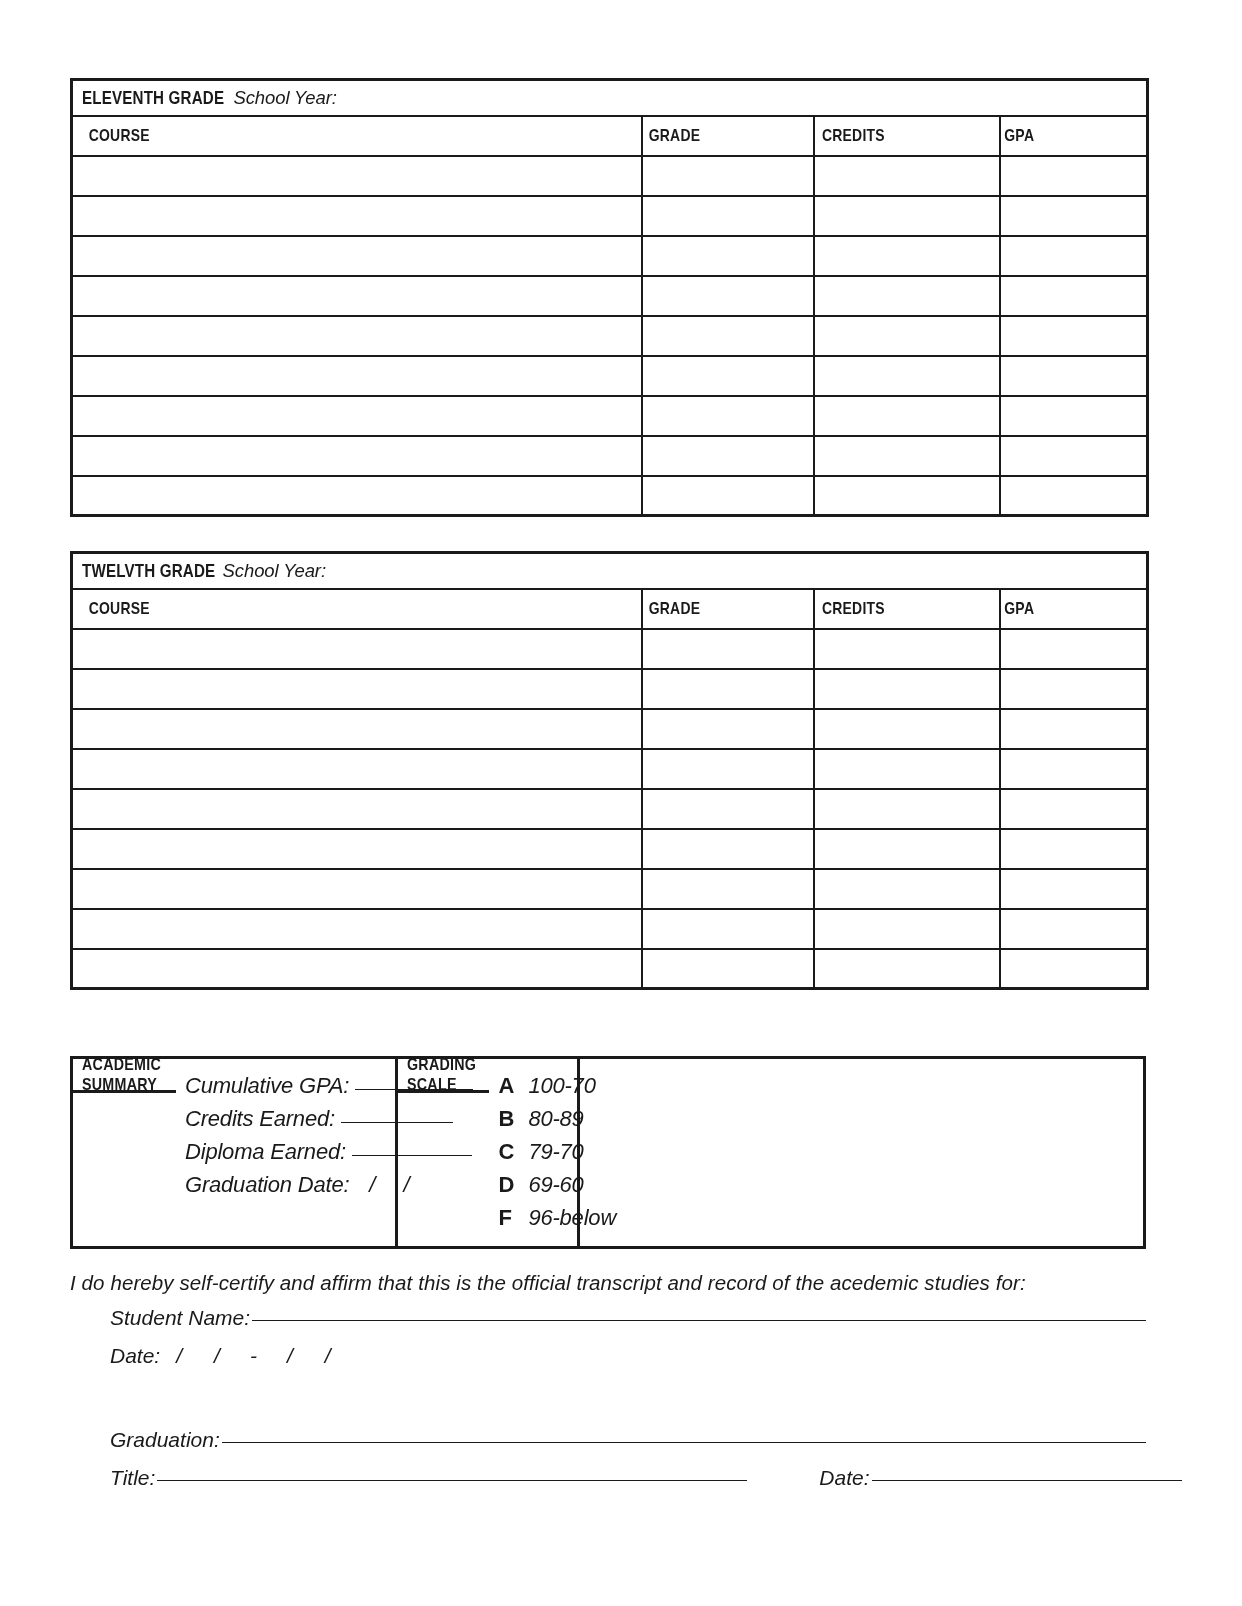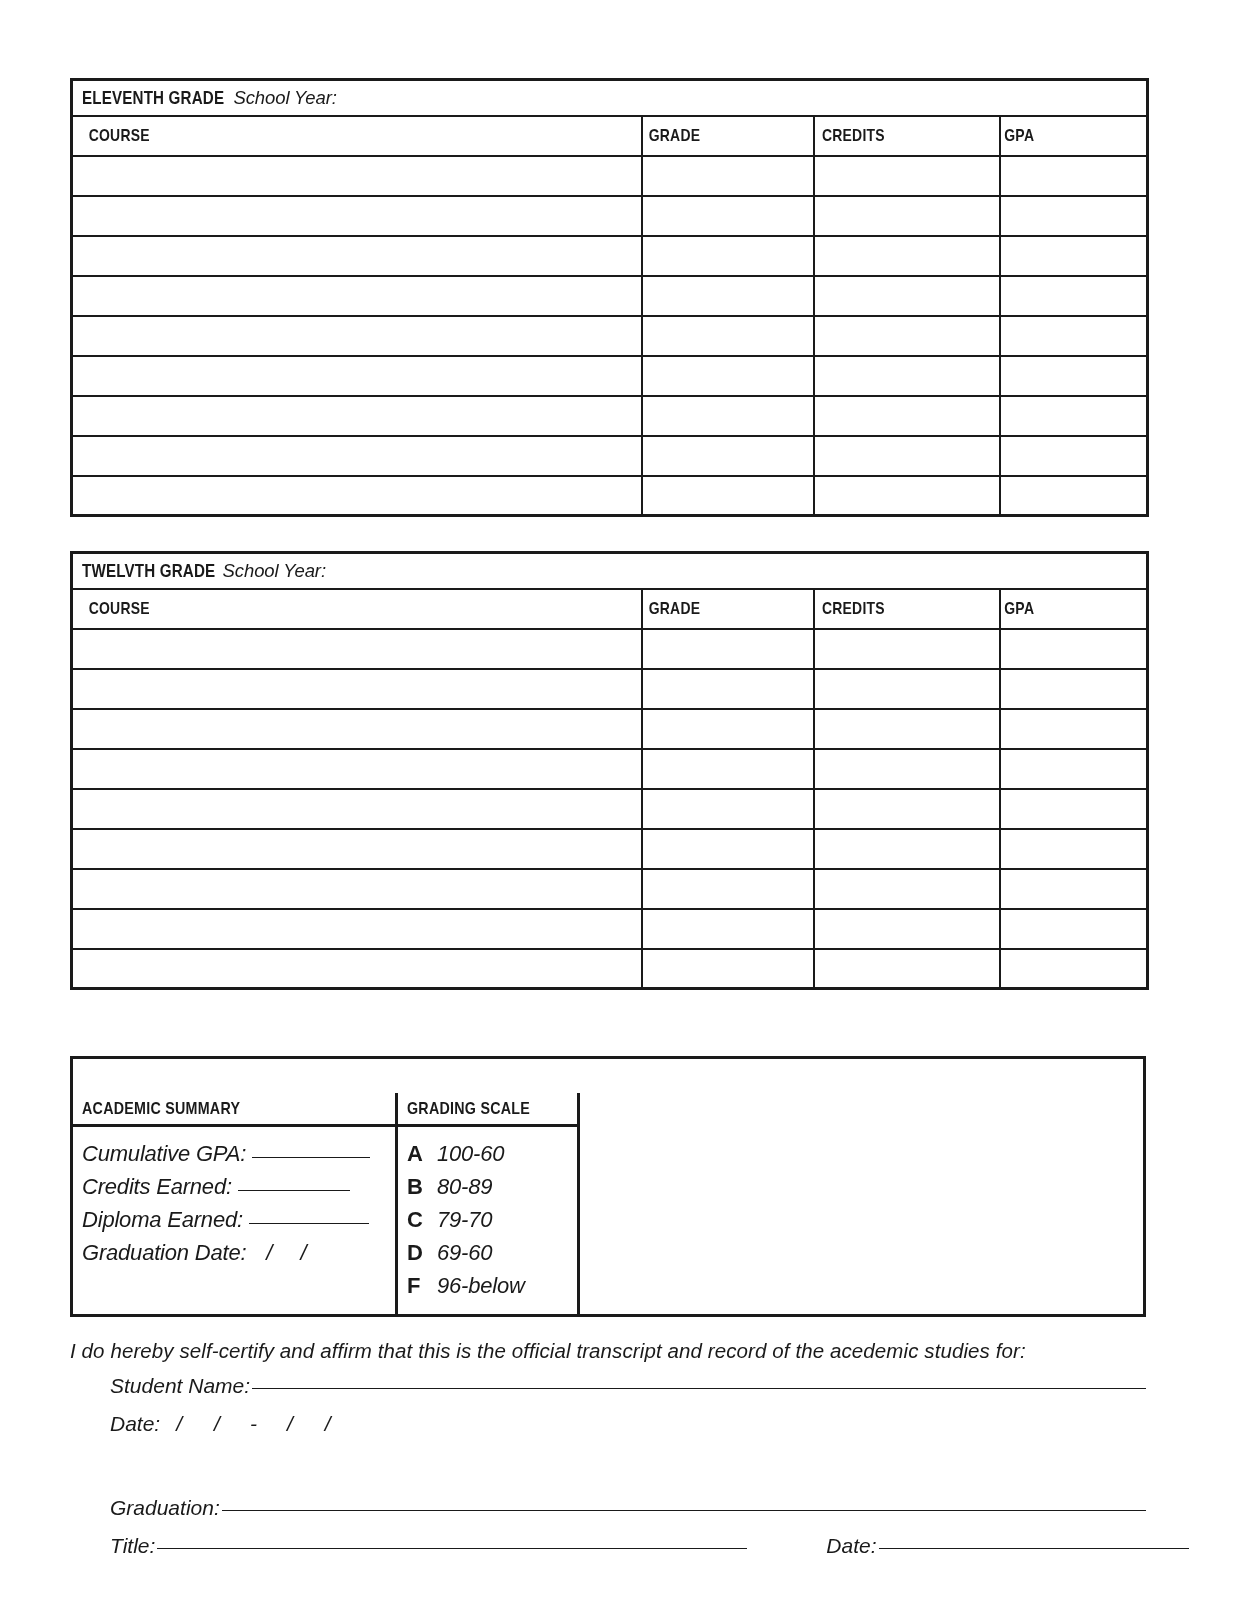--- a/index.html
+++ b/index.html
@@ -83,21 +83,21 @@
   .spacer-34 { height: 34px; }
   .spacer-66 { height: 66px; }
 
   
   .summary-box {
     width: 1076px;
     border: 3px solid #1a1a1a;
     display: flex;
     background: #fff;
   }
-  .sum-col { display: flex; flex-direction: column; margin-top: 34px; }
+  .sum-col { display: flex; flex-direction: row; }
   .col-academic { width: 325px; border-right: 3px solid #1a1a1a; }
   .col-grading  { width: 182px; border-right: 3px solid #1a1a1a; }
   .col-notes    { flex: 1 1 auto; }
 
   .sum-head {
     height: 34px;
     border-bottom: 3px solid #1a1a1a;
     display: flex; align-items: center;
     padding-left: 9px;
   }
@@ -185,21 +185,21 @@
     position: relative;
     top: -4px;
     margin-left: 2px;
   }
   .rule-title { width: 590px; }
   .rule-date  { width: 310px; }
   .date-seq { letter-spacing: 0; }
   .date-seq .sl { display: inline-block; padding: 0 16px; }
   .date-seq .dash { display: inline-block; padding: 0 14px; }
   .gap-block { height: 46px; }
-  .title-date-row { display: flex; align-items: center; gap: 7px; }
+  .title-date-row { display: flex; align-items: center; }
   .td-left { display: flex; align-items: baseline; }
   .td-right { display: flex; align-items: baseline; margin-left: 32px; }
 </style>
 </head>
 <body>
 
 <div class="page">
 
   <div class="spacer-66"></div>
 
@@ -385,21 +385,21 @@
       </div>
     </div>
 
     <div class="sum-col col-grading">
       <div class="sum-head">
         <span>GRADING SCALE</span>
       </div>
       <div class="sum-body">
         <div class="scale-row">
           <span class="scale-letter">A</span>
-          <span class="scale-range">100-60</span>
+          <span class="scale-range">100-70</span>
         </div>
         <div class="scale-row">
           <span class="scale-letter">B</span>
           <span class="scale-range">80-89</span>
         </div>
         <div class="scale-row">
           <span class="scale-letter">C</span>
           <span class="scale-range">79-70</span>
         </div>
         <div class="scale-row">

